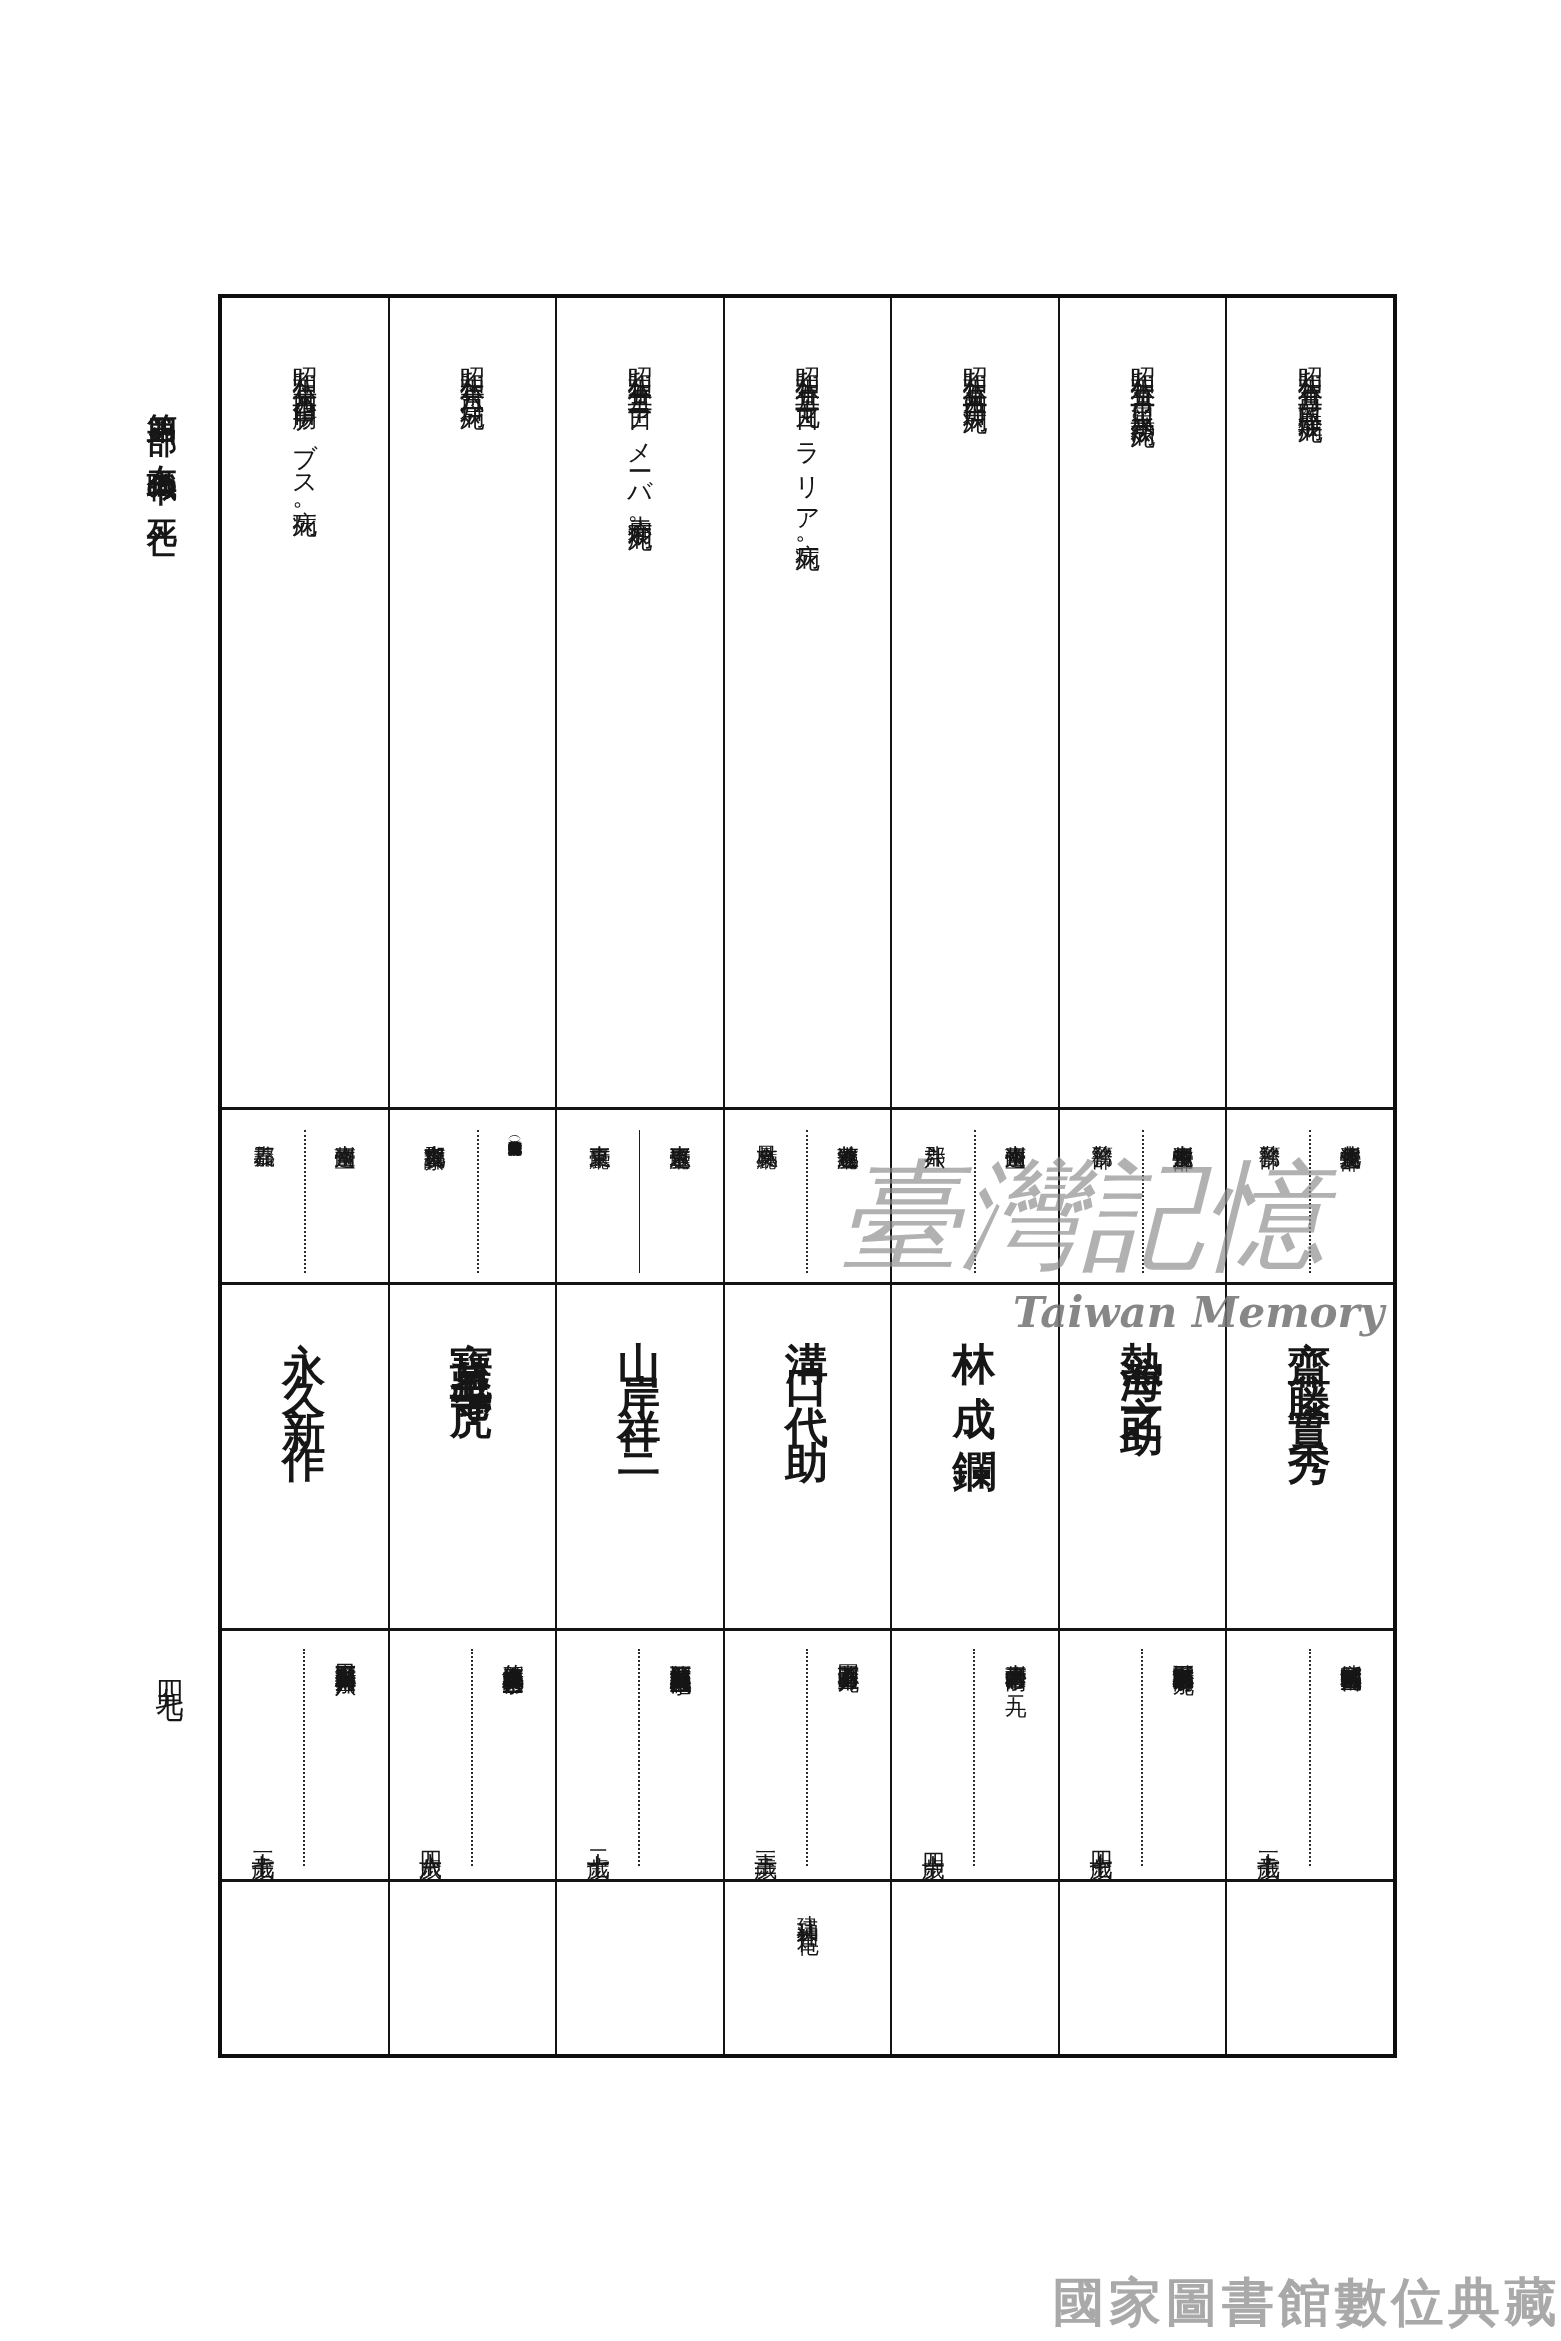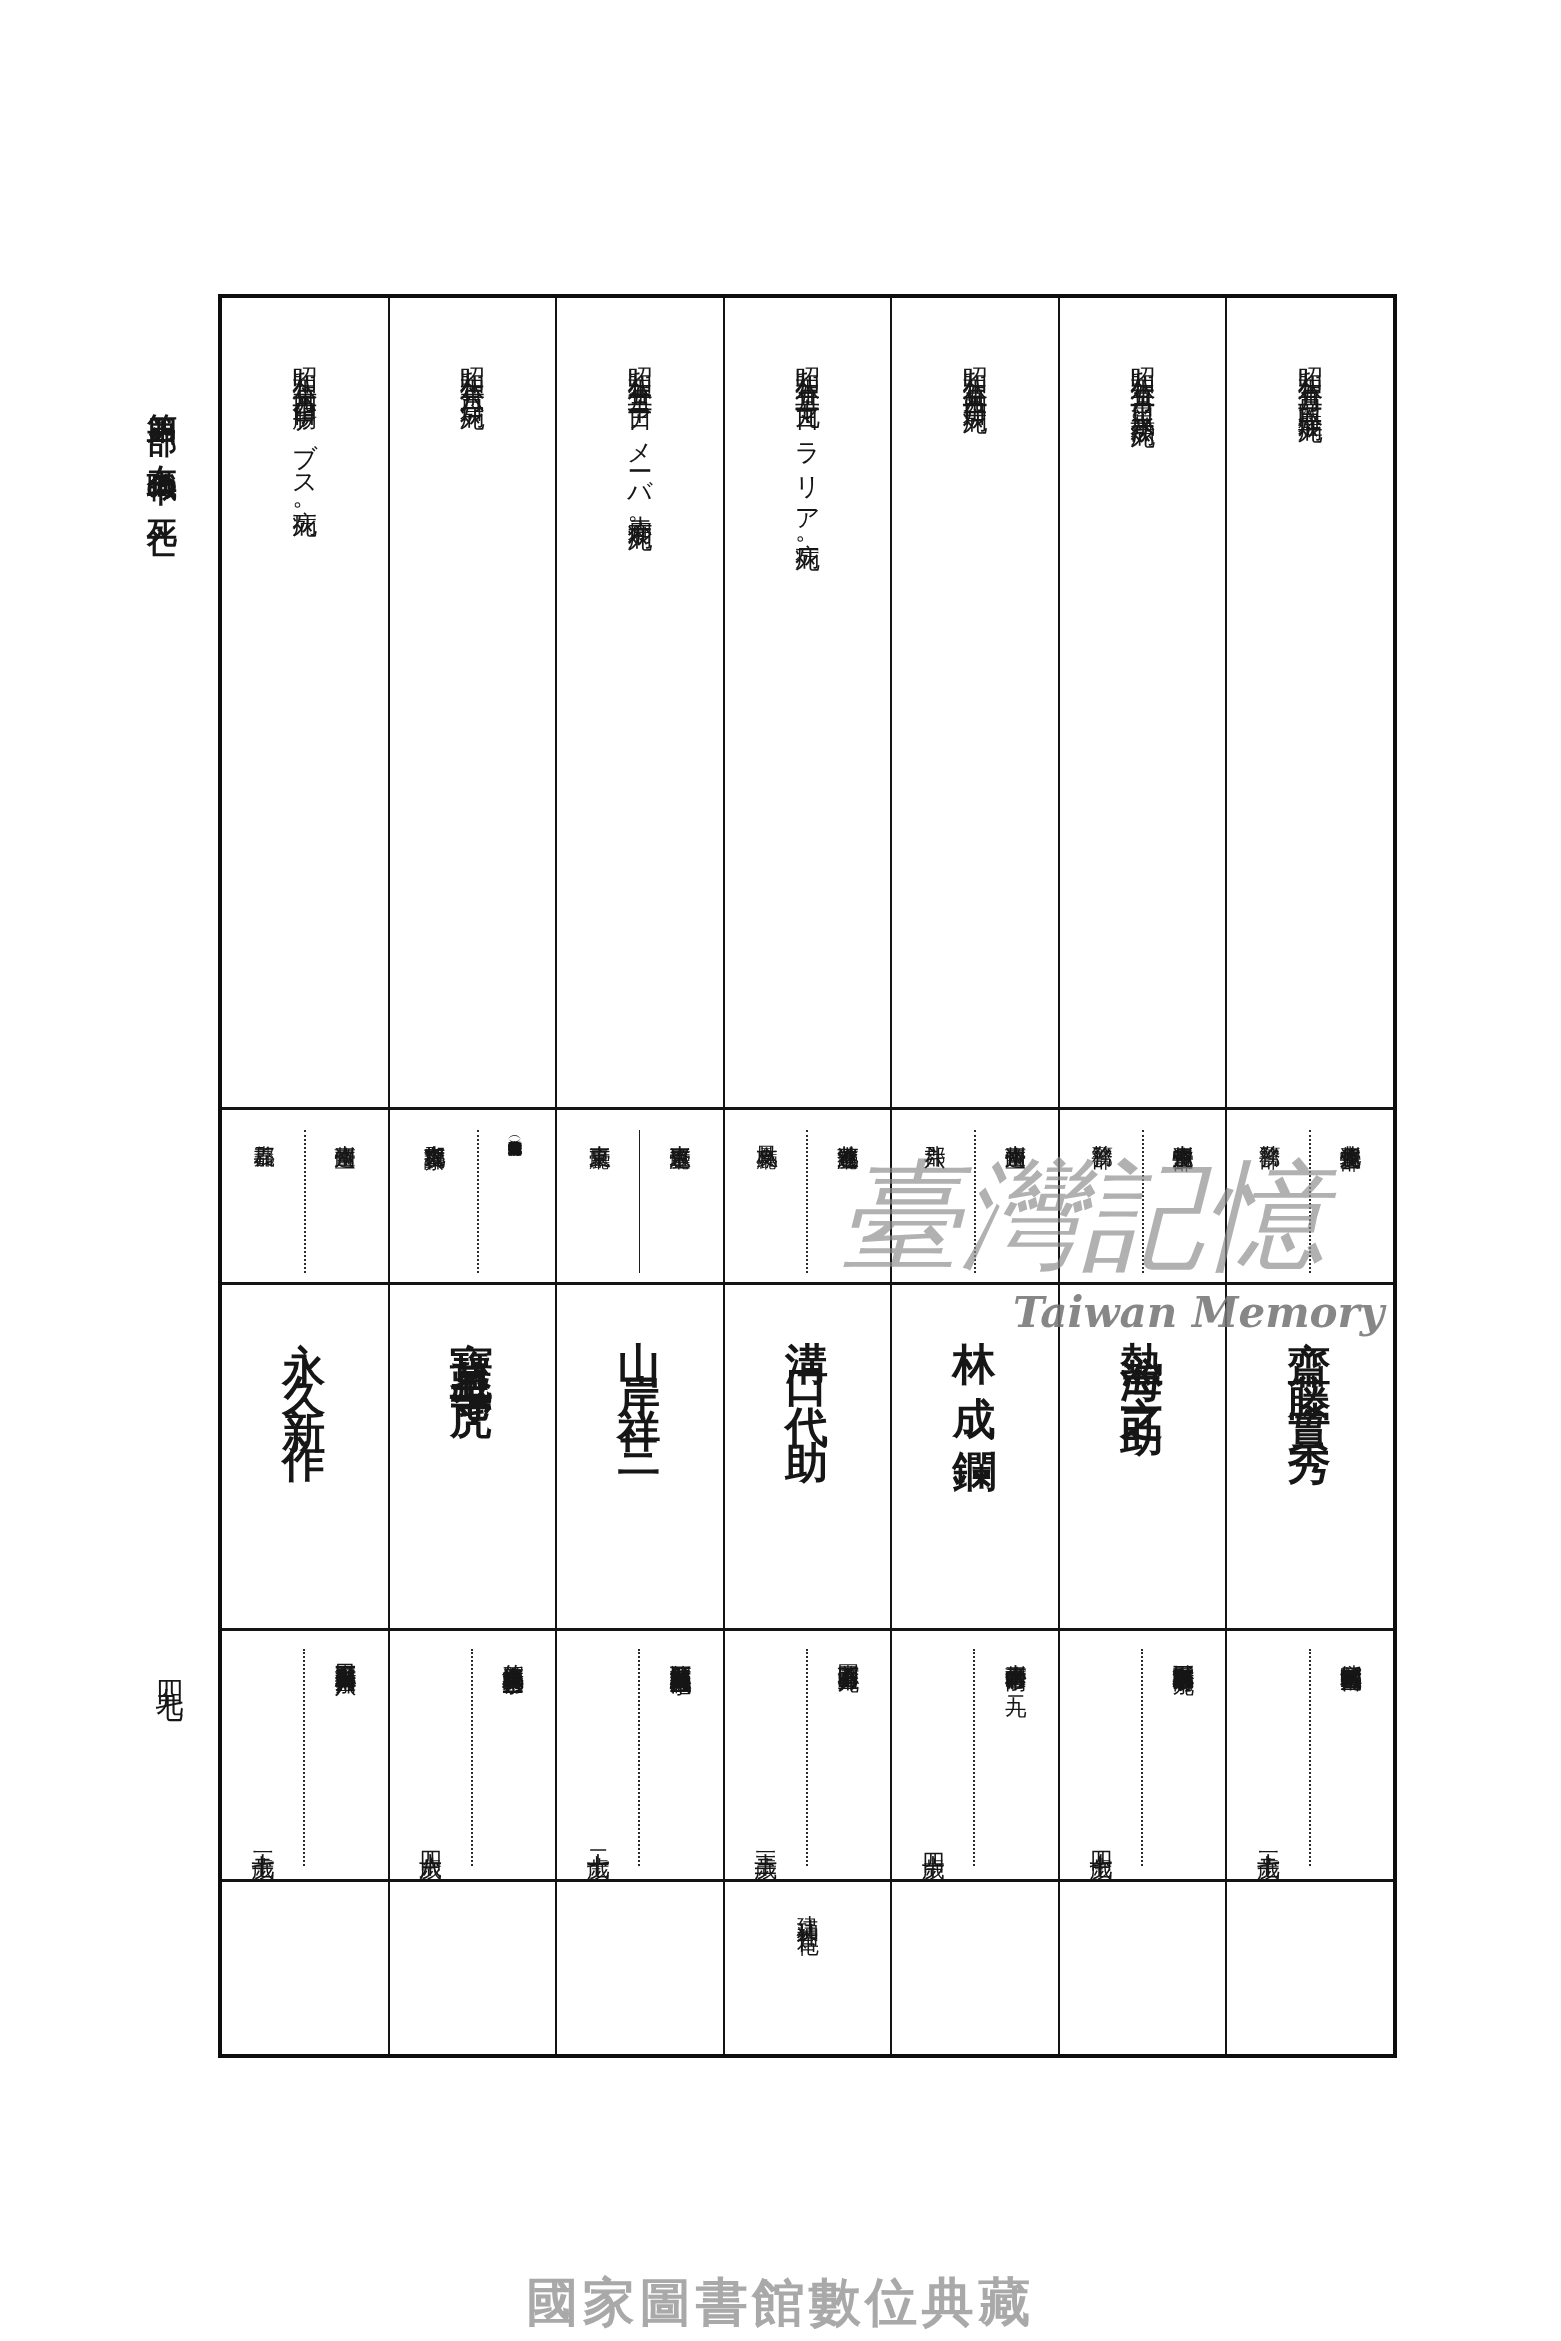--- a/index.html
+++ b/index.html
@@ -61,21 +61,21 @@
   .wm-main{
     left:840px;top:1136px;font-size:120px;font-weight:normal;
     color:#8d8d8d;opacity:.68;letter-spacing:1.5px;font-style:italic;
     white-space:nowrap;
   }
   .wm-sub{
     left:1013px;top:1288px;font-size:42px;font-style:italic;font-weight:bold;
     color:#737373;opacity:.85;white-space:nowrap;
   }
   .wm-bottom{
-    left:0;top:2268px;width:1561px;text-align:center;
+    left:0;top:2268px;width:1561px;text-align:right;
     font-size:52px;font-weight:bold;color:#a2a2a2;opacity:.92;letter-spacing:4.5px;
   }
 </style>
 </head>
 <body>
 
 <div class="section-heading v">第四部　在職中の死亡</div>
 
 <div class="page-number v">四九七</div>
 

